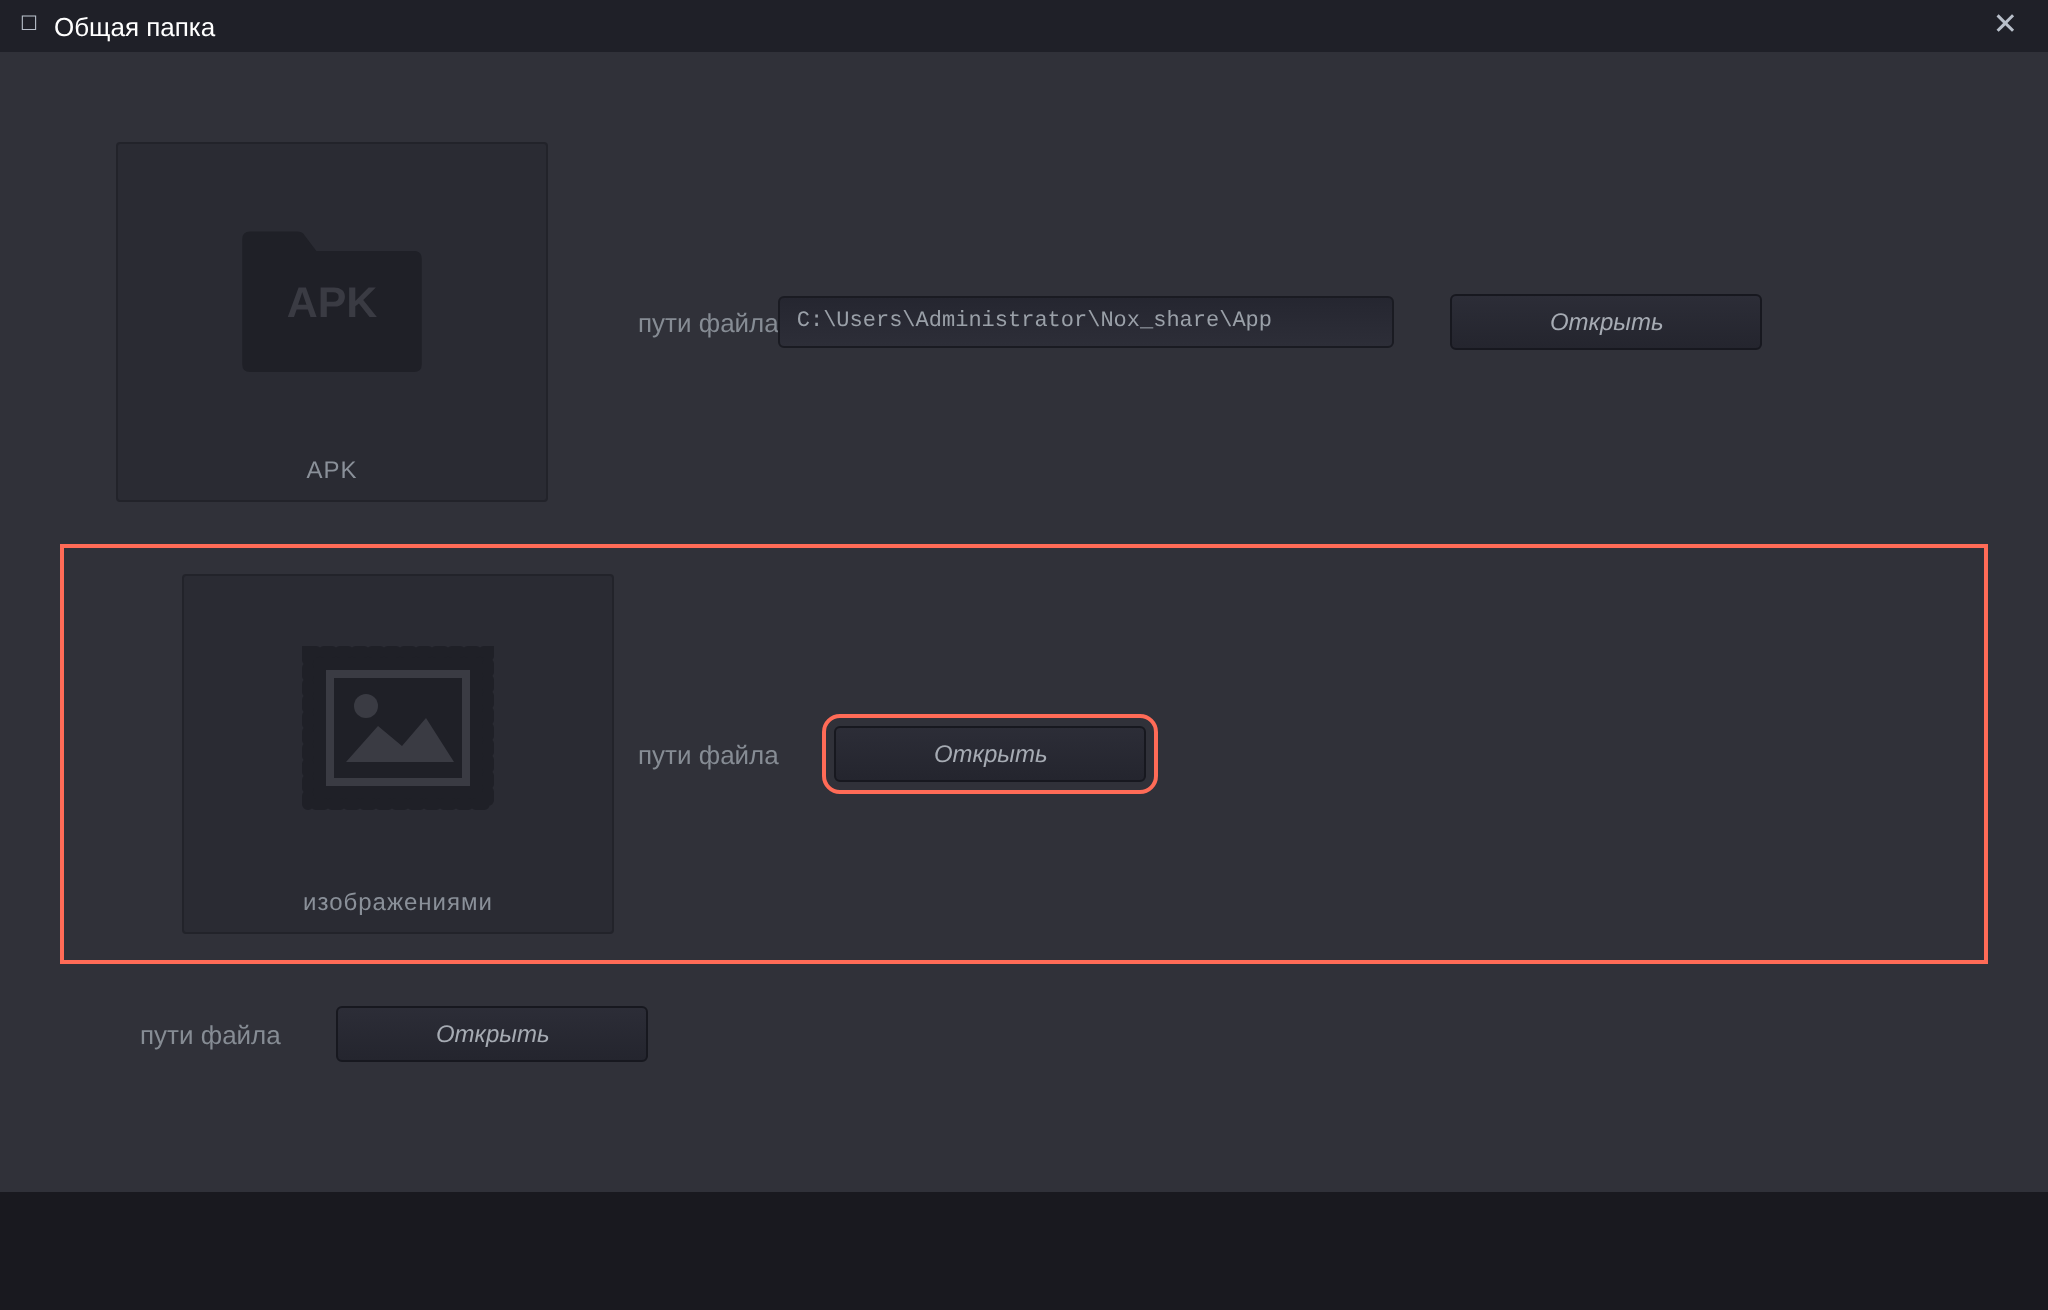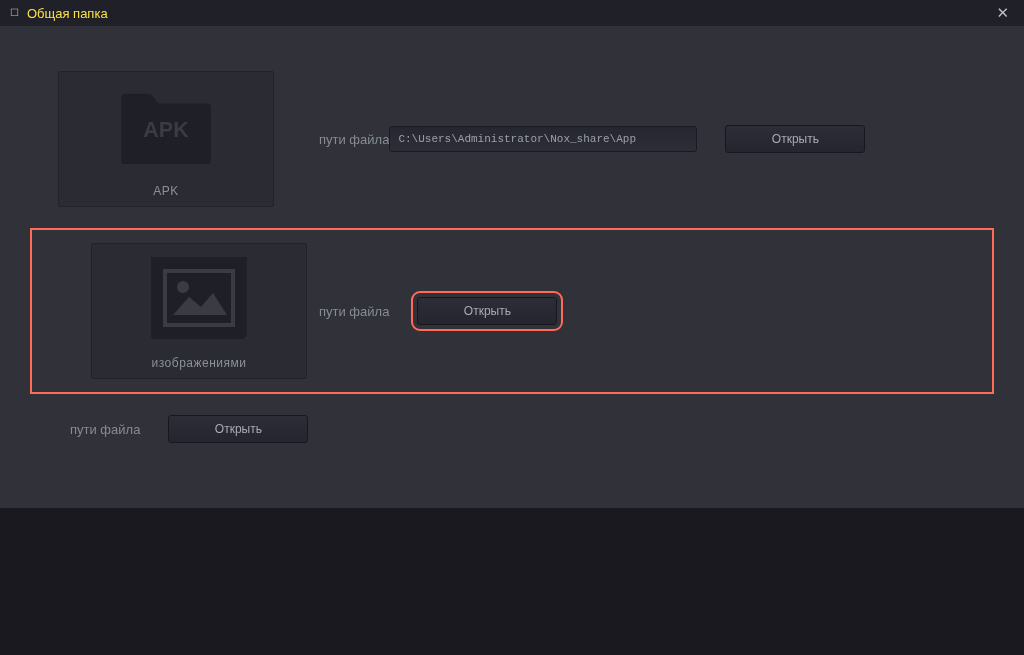--- a/index.html
+++ b/index.html
@@ -23,21 +23,21 @@
       padding: 0 10px;
       position: relative;
     }
     .header-icon {
       color: #b8bfca;
       font-size: 10px;
       margin-right: 8px;
       line-height: 1;
     }
     .header-title {
-      color: #fde047;
+      color: #ffffff;
       font-size: 13px;
     }
     .close-btn {
       position: absolute;
       right: 15px;
       top: 5px;
       color: #b8bfca;
       font-size: 15px;
       cursor: pointer;
       line-height: 1;
@@ -61,21 +61,21 @@
     .row.highlighted .card-wrap {
       margin-left: 26px;
       padding-left: 33px;
     }
     .card-wrap {
       width: 216px;
       margin-left: 33px;
     }
     .card {
       width: 216px;
-      height: 136px;
+      height: 180px;
       border: 1px solid #22232a;
       background: #2a2b33;
       border-radius: 2px;
       display: flex;
       flex-direction: column;
       align-items: center;
       justify-content: flex-end;
       padding-bottom: 6px;
     }
     .card-icon-area {
@@ -109,28 +109,29 @@
       font-family: "Courier New", monospace;
       padding: 0 8px;
       display: flex;
       align-items: center;
     }
     .open-btn {
       background: linear-gradient(to bottom, #2c2d37, #24252e);
       border: 1px solid #17181f;
       border-radius: 3px;
       height: 28px;
-      width: 140px;
+      width: 156px;
       margin-left: 28px;
       color: #a6abb3;
       font-size: 12px;
       display: flex;
       align-items: center;
       justify-content: center;
       cursor: pointer;
+      font-style: italic;
     }
     .open-btn.highlighted-btn {
       outline: 2px solid #ff6b57;
       outline-offset: 4px;
     }
     
     .apk-folder svg {
       width: 98px;
       height: 80px;
     }

